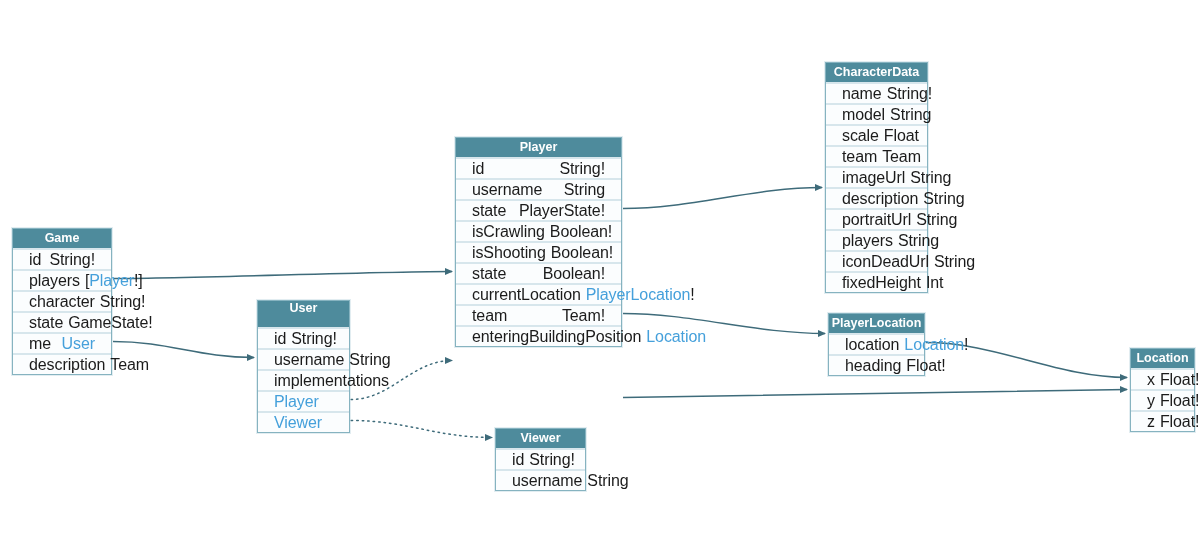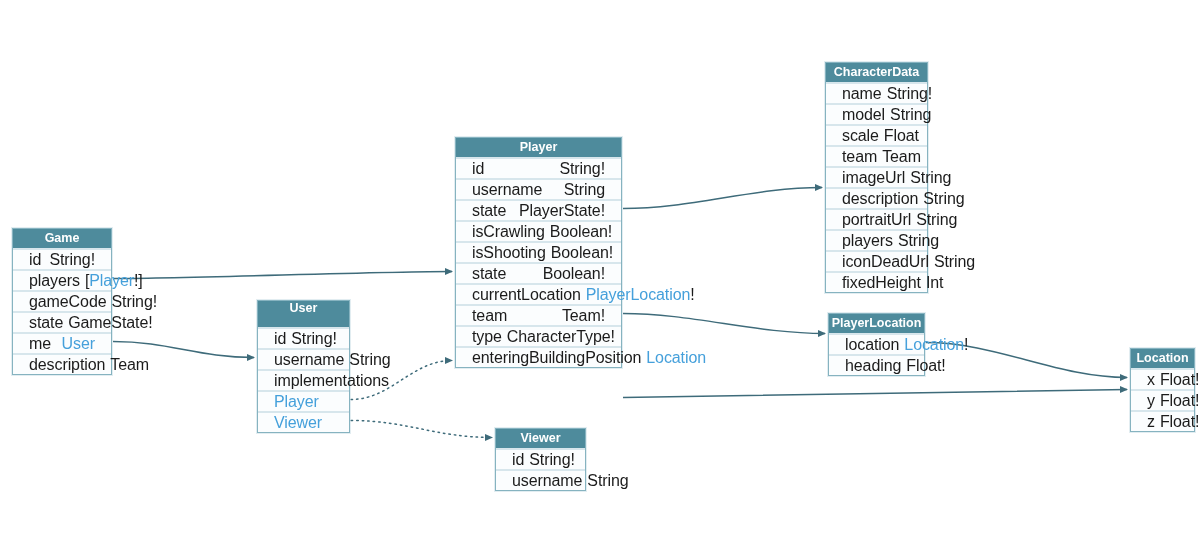--- a/index.html
+++ b/index.html
@@ -84,21 +84,21 @@
       </div>
       <div class="row">
         <span class="fname">id</span>
         <span class="ftype"><span>String!</span></span>
       </div>
       <div class="row">
         <span class="fname">players</span>
         <span class="ftype"><span>[</span><span class="link">Player</span><span>!]</span></span>
       </div>
       <div class="row">
-        <span class="fname">gameCode</span>
+        <span class="fname">character</span>
         <span class="ftype"><span>String!</span></span>
       </div>
       <div class="row">
         <span class="fname">state</span>
         <span class="ftype"><span>GameState!</span></span>
       </div>
       <div class="row">
         <span class="fname">me</span>
         <span class="ftype"><span class="link">User</span></span>
       </div>
@@ -160,24 +160,20 @@
       </div>
       <div class="row">
         <span class="fname">currentLocation</span>
         <span class="ftype"><span class="link">PlayerLocation</span><span>!</span></span>
       </div>
       <div class="row">
         <span class="fname">team</span>
         <span class="ftype"><span>Team!</span></span>
       </div>
       <div class="row">
-        <span class="fname">type</span>
-        <span class="ftype"><span>CharacterType!</span></span>
-      </div>
-      <div class="row">
         <span class="fname">enteringBuildingPosition</span>
         <span class="ftype"><span class="link">Location</span></span>
       </div>
     </div>
     <div class="entity" style="left: 495px; top: 428px; width: 91px;">
       <div class="e-header">
         <div>Viewer</div>
       </div>
       <div class="row">
         <span class="fname">id</span>

